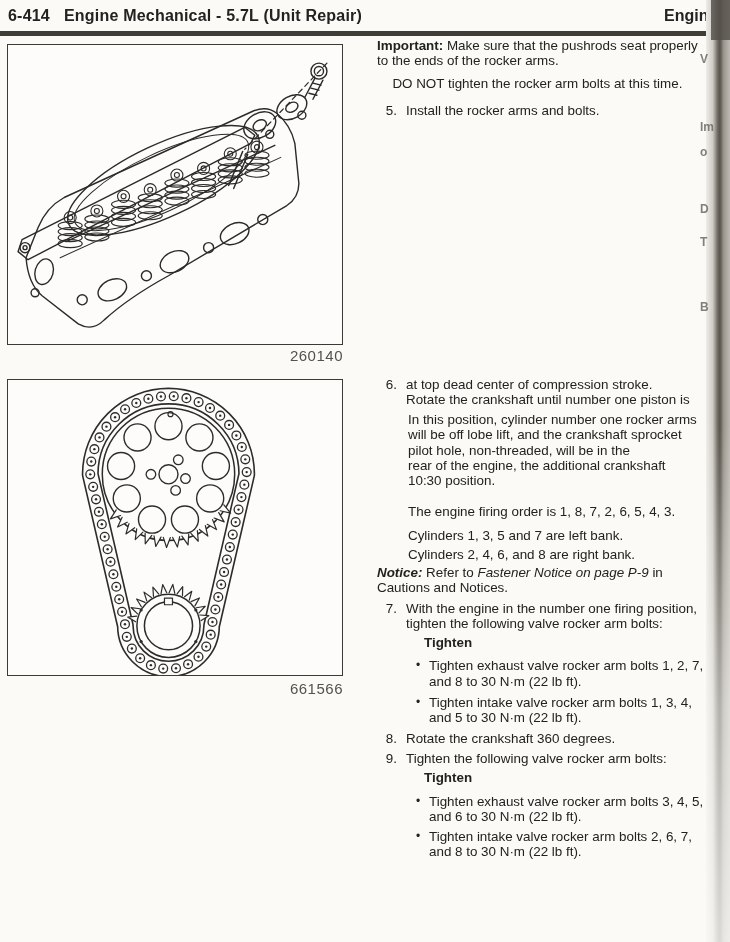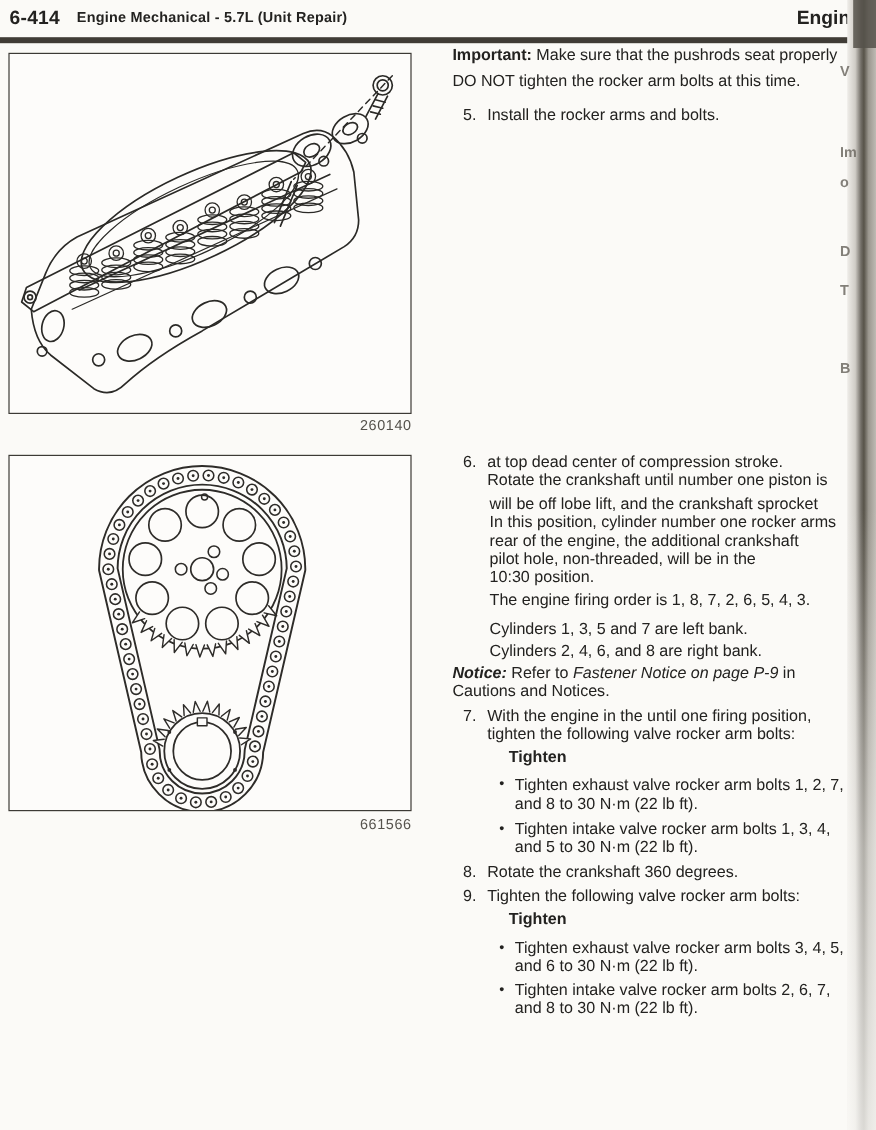--- a/index.html
+++ b/index.html
@@ -1,29 +1,29 @@
 <!DOCTYPE html>
 <html><head>
 <meta charset="utf-8">
 <style>
   html,body{margin:0;padding:0;}
   body{width:730px;height:942px;background:#fbfaf7;font-family:"Liberation Sans",sans-serif;color:#232220;overflow:hidden;}
   #page{position:relative;width:730px;height:796px;}
 
   
   .hdr-num{position:absolute;left:8px;top:7px;font-size:16px;font-weight:bold;letter-spacing:.2px;}
-  .hdr-title{position:absolute;left:64px;top:7px;font-size:12px;font-weight:bold;letter-spacing:.2px;}
+  .hdr-title{position:absolute;left:64px;top:7px;font-size:16px;font-weight:bold;letter-spacing:.2px;}
   .hdr-right{position:absolute;left:664px;top:7px;font-size:16px;font-weight:bold;}
   .hdr-rule{position:absolute;left:0;top:31px;width:722px;height:5px;background:#403c36;}
 
   
   .figbox{position:absolute;left:7px;width:336px;border:1.6px solid #3c3a35;background:#fdfcfa;box-sizing:border-box;}
   #figbox1{top:44px;height:301px;}
   #figbox2{top:379px;height:297px;}
-  .figlabel{position:absolute;left:7px;width:336px;text-align:right;font-size:12px;color:#55524c;letter-spacing:.5px;}
+  .figlabel{position:absolute;left:7px;width:336px;text-align:right;font-size:15px;color:#55524c;letter-spacing:.5px;}
   #figlabel1{top:347px;}
   #figlabel2{top:680px;}
   .figbox svg{display:block;width:100%;height:100%;}
 
   
   #col{position:absolute;left:377px;top:0;width:353px;font-size:13.4px;line-height:15.4px;}
   .grp{position:absolute;left:0;}
   #grpA{top:38px;} #grpB{top:375px;}
   .ln{white-space:nowrap;}
   .flush{margin-left:0;}
@@ -342,54 +342,55 @@
       </g>
     </svg>
   </div>
   <div class="figlabel" id="figlabel2">661566</div>
 
   <div id="col">
 
     <div class="grp" id="grpA">
       <div class="flush">
         <div class="ln"><b class="lbl">Important:</b><span> Make sure that the pushrods seat properly</span></div>
-      </div>
-      <div class="flush ln" style="margin-top:7px;">DO NOT tighten the rocker arm bolts at this time.</div>
+        <div class="ln">to the ends of the rocker arms.</div>
+      </div>
+      <div class="flush ln" style="margin-top:7px;text-align:center;">DO NOT tighten the rocker arm bolts at this time.</div>
       <div class="step" style="margin-top:12px;">
         <span class="num">5.</span>
         <span class="sbody"><span class="ln">Install the rocker arms and bolts.</span></span>
       </div>
     </div>
 
     <div class="grp" id="grpB">
       <div class="step" style="margin-top:2px;">
         <span class="num">6.</span>
         <span class="sbody">
           <div class="ln">at top dead center of compression stroke.</div>
           <div class="ln">Rotate the crankshaft until number one piston is</div>
         </span>
       </div>
       <div class="subpara" style="margin-top:4px;">
+        <div class="ln">In this position, cylinder number one rocker arms</div>
         <div class="ln">will be off lobe lift, and the crankshaft sprocket</div>
-        <div class="ln">In this position, cylinder number one rocker arms</div>
+        <div class="ln">pilot hole, non-threaded, will be in the</div>
         <div class="ln">rear of the engine, the additional crankshaft</div>
-        <div class="ln">pilot hole, non-threaded, will be in the</div>
         <div class="ln">10:30 position.</div>
       </div>
-      <div class="subpara ln" style="margin-top:3px;">The engine firing order is 1, 8, 7, 2, 6, 5, 4, 3.</div>
+      <div class="subpara ln" style="margin-top:15px;">The engine firing order is 1, 8, 7, 2, 6, 5, 4, 3.</div>
       <div class="subpara ln" style="margin-top:9px;">Cylinders 1, 3, 5 and 7 are left bank.</div>
       <div class="subpara ln" style="margin-top:3px;">Cylinders 2, 4, 6, and 8 are right bank.</div>
       <div class="flush" style="margin-top:3px;">
         <div class="ln"><span class="noticelbl">Notice:</span><span> Refer to </span><span class="em">Fastener Notice on page P-9</span><span> in</span></div>
         <div class="ln">Cautions and Notices.</div>
       </div>
       <div class="step" style="margin-top:5px;">
         <span class="num">7.</span>
         <span class="sbody">
-          <div class="ln">With the engine in the until one firing position,</div>
+          <div class="ln">With the engine in the number one firing position,</div>
           <div class="ln">tighten the following valve rocker arm bolts:</div>
         </span>
       </div>
       <div class="tighten ln" style="margin-top:3px;">Tighten</div>
       <div class="bullet" style="margin-top:8px;">
         <span class="dot">•</span>
         <span>
             <div class="ln">Tighten exhaust valve rocker arm bolts 1, 2, 7,</div>
             <div class="ln">and 8 to 30 N·m (22 lb ft).</div>
           </span>

